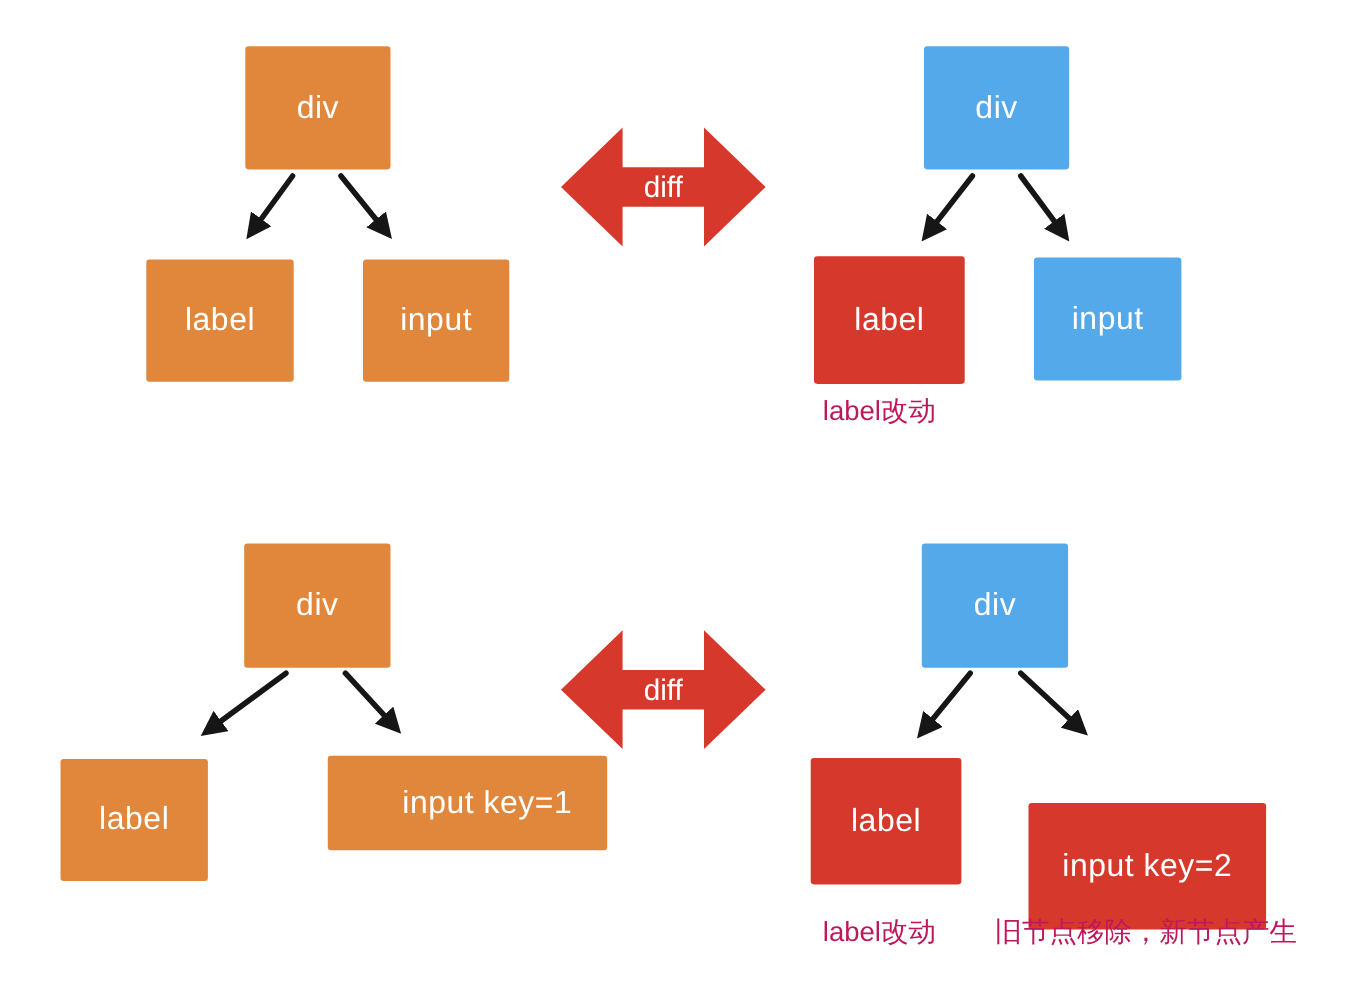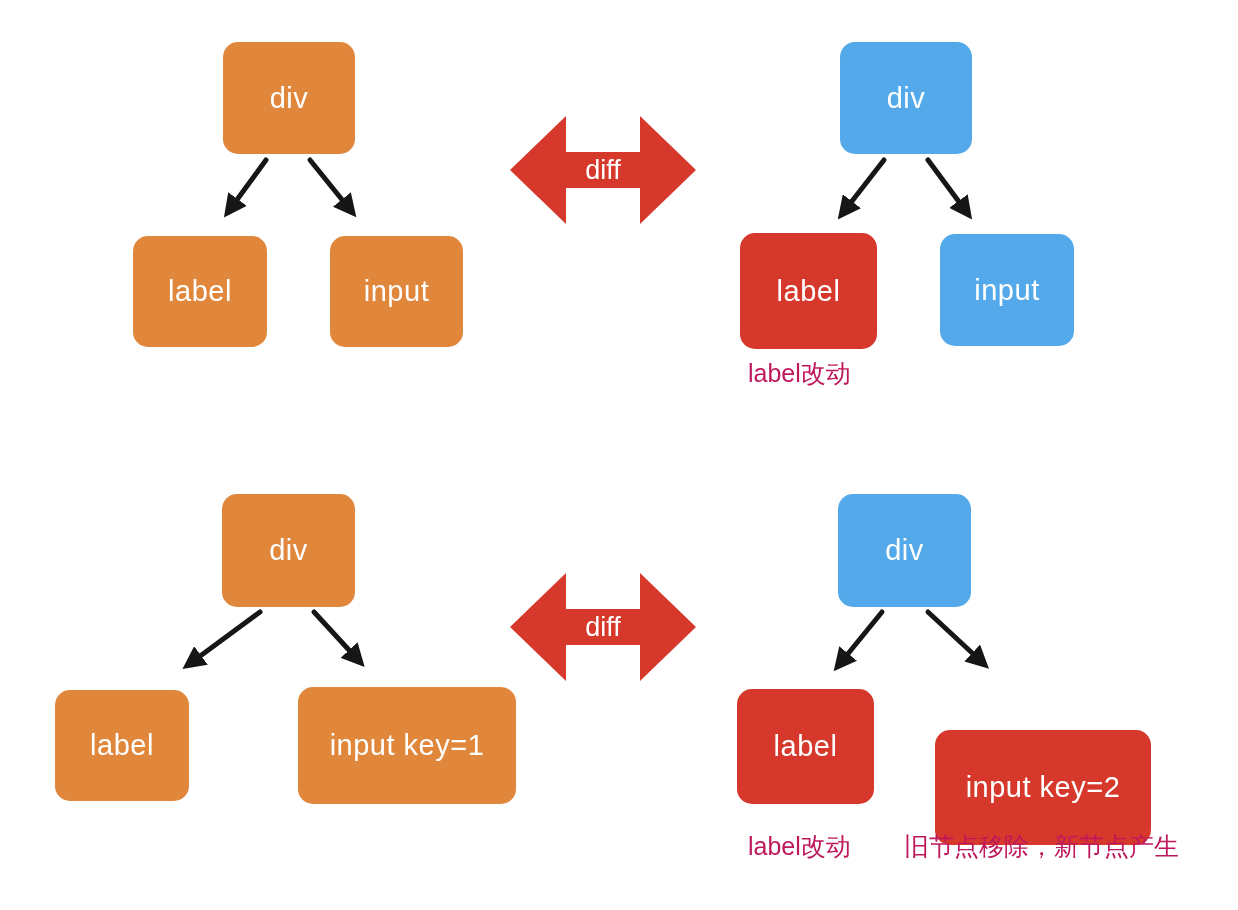--- a/index.html
+++ b/index.html
@@ -28,21 +28,21 @@
     stroke-linecap: round;
     fill: none;
   }
   .node {
     position: absolute;
     display: flex;
     align-items: center;
     justify-content: center;
     color: #ffffff;
     font-size: 29px;
-    border-radius: 15px;
+    border-radius: 3px;
     letter-spacing: 0.5px;
   }
   .diff-text {
     position: absolute;
     width: 120px;
     height: 48px;
     display: flex;
     align-items: center;
     justify-content: center;
     color: #ffffff;
@@ -92,21 +92,21 @@
   <div class="diff-text" style="left:543px; top:146px;">diff</div>
 
   <div class="node" style="left: 840px; top: 42px; width: 132px; height: 112px; background-color: rgb(84, 169, 234);">div</div>
   <div class="node" style="left: 740px; top: 233px; width: 137px; height: 116px; background-color: rgb(214, 57, 44);">label</div>
   <div class="node" style="left: 940px; top: 234px; width: 134px; height: 112px; background-color: rgb(84, 169, 234);">input</div>
 
   <div class="caption" style="left:748px; top:357px;">label改动</div>
 
   <div class="node" style="left: 222px; top: 494px; width: 133px; height: 113px; background-color: rgb(224, 135, 60);">div</div>
   <div class="node" style="left: 55px; top: 690px; width: 134px; height: 111px; background-color: rgb(224, 135, 60);">label</div>
-  <div class="node" style="left: 298px; top: 687px; width: 218px; height: 117px; background-color: rgb(224, 135, 60);">input key=1</div>
+  <div class="node" style="left: 298px; top: 687px; width: 218px; height: 86px; background-color: rgb(224, 135, 60); padding-left: 36px;">input key=1</div>
 
   <div class="diff-text" style="left:543px; top:603px;">diff</div>
 
   <div class="node" style="left: 838px; top: 494px; width: 133px; height: 113px; background-color: rgb(84, 169, 234);">div</div>
   <div class="node" style="left: 737px; top: 689px; width: 137px; height: 115px; background-color: rgb(214, 57, 44);">label</div>
   <div class="node" style="left: 935px; top: 730px; width: 216px; height: 115px; background-color: rgb(214, 57, 44);">input key=2</div>
 
   <div class="caption" style="left:748px; top:830px;">label改动</div>
   <div class="caption" style="left:888px; top:830px;margin-left:16px;">旧节点移除，新节点产生</div>
 

